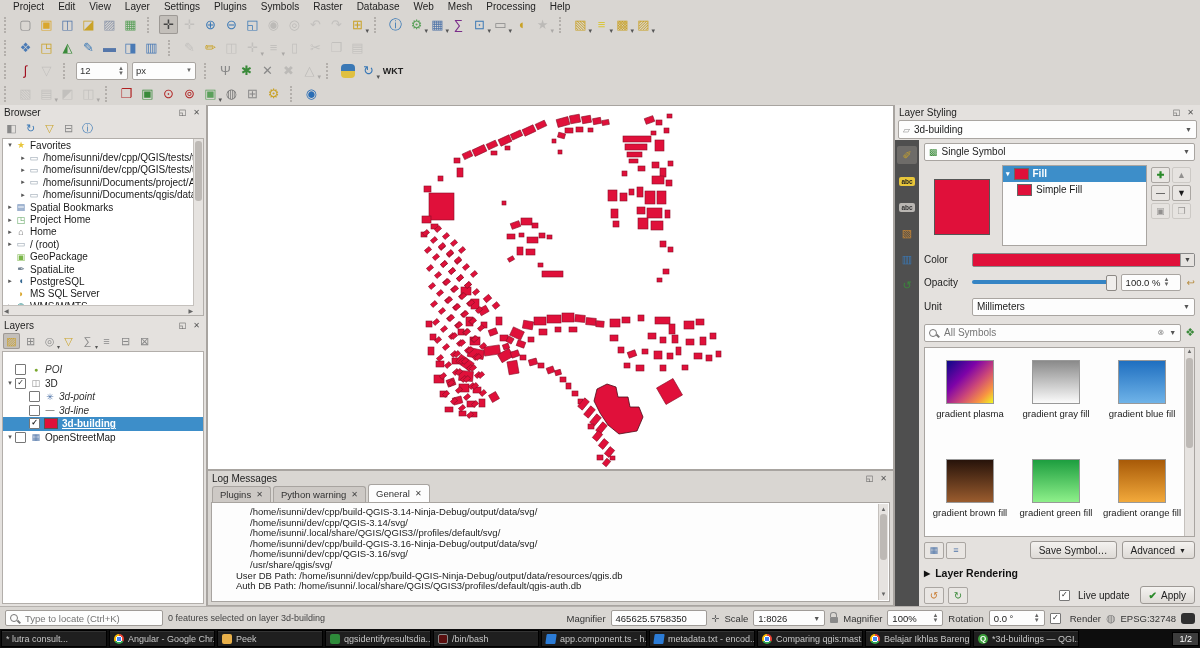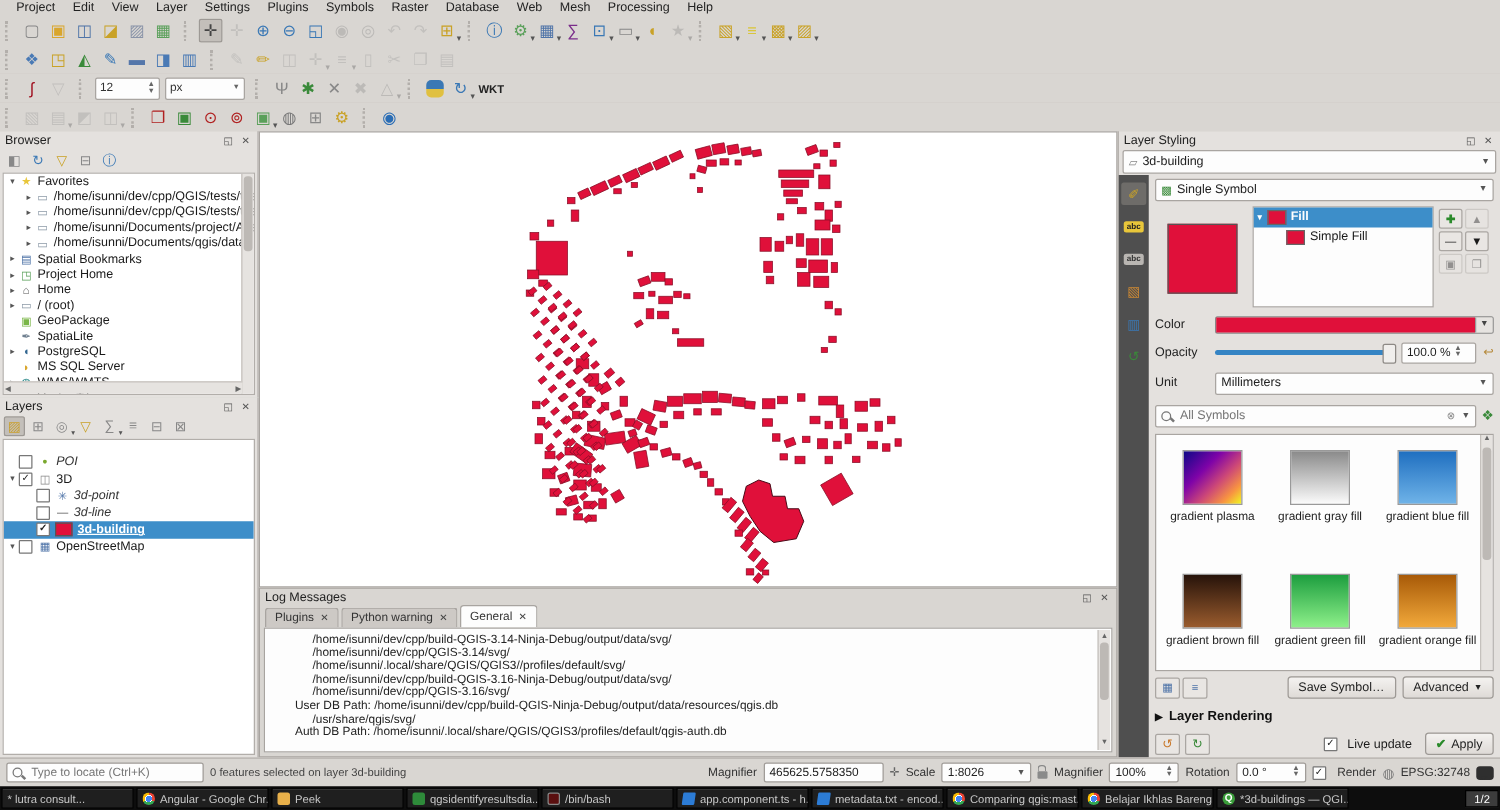--- a/index.html
+++ b/index.html
@@ -909,22 +909,22 @@
     <div class="vsb" style="right:1px;top:1px;bottom:1px;">
       <div style="text-align:center;font-size:6px;color:#666;">▲</div>
       <div class="thumb" style="top:10px;height:46px;"></div>
       <div style="position:absolute;bottom:0;left:0;right:0;text-align:center;font-size:6px;color:#666;">▼</div>
     </div>
   <div class="log-line ind">/home/isunni/dev/cpp/build-QGIS-3.14-Ninja-Debug/output/data/svg/</div>
       <div class="log-line ind">/home/isunni/dev/cpp/QGIS-3.14/svg/</div>
       <div class="log-line ind">/home/isunni/.local/share/QGIS/QGIS3//profiles/default/svg/</div>
       <div class="log-line ind">/home/isunni/dev/cpp/build-QGIS-3.16-Ninja-Debug/output/data/svg/</div>
       <div class="log-line ind">/home/isunni/dev/cpp/QGIS-3.16/svg/</div>
+      <div class="log-line ind">/usr/share/qgis/svg/</div>
       <div class="log-line">User DB Path: /home/isunni/dev/cpp/build-QGIS-Ninja-Debug/output/data/resources/qgis.db</div>
-      <div class="log-line ind">/usr/share/qgis/svg/</div>
       <div class="log-line">Auth DB Path: /home/isunni/.local/share/QGIS/QGIS3/profiles/default/qgis-auth.db</div>
     </div>
 </div>
 
 <div id="styling">
   <div class="dock-title">
     <span>Layer Styling</span>
     <span class="spacer"></span>
     <span class="dock-btn">◱</span>
     <span class="dock-btn">✕</span>
@@ -962,21 +962,21 @@
         <span class="dda">▼</span>
       </div>
       <div class="sym-area">
         <div id="sym-preview" style="background: rgb(224, 16, 58);"></div>
         <div id="sym-tree">
           <div class="stree-row sel">
             <span style="font-size:7px;">▾</span>
               <span class="swatch" style="background: rgb(224, 16, 58);"></span>
             <span>Fill</span>
           </div>
-          <div class="stree-row" style="padding-left:26px;">
+          <div class="stree-row" style="padding-left:14px;">
             <span class="swatch" style="background: rgb(224, 16, 58);"></span>
             <span>Simple Fill</span>
           </div>
         </div>
         <div class="sym-btns">
           <span class="sbtn" style="color:#2a8a2a;font-weight:bold;">✚</span>
           <span class="sbtn dis">▲</span>
           <span class="sbtn">—</span>
           <span class="sbtn">▼</span>
           <span class="sbtn dis">▣</span>

